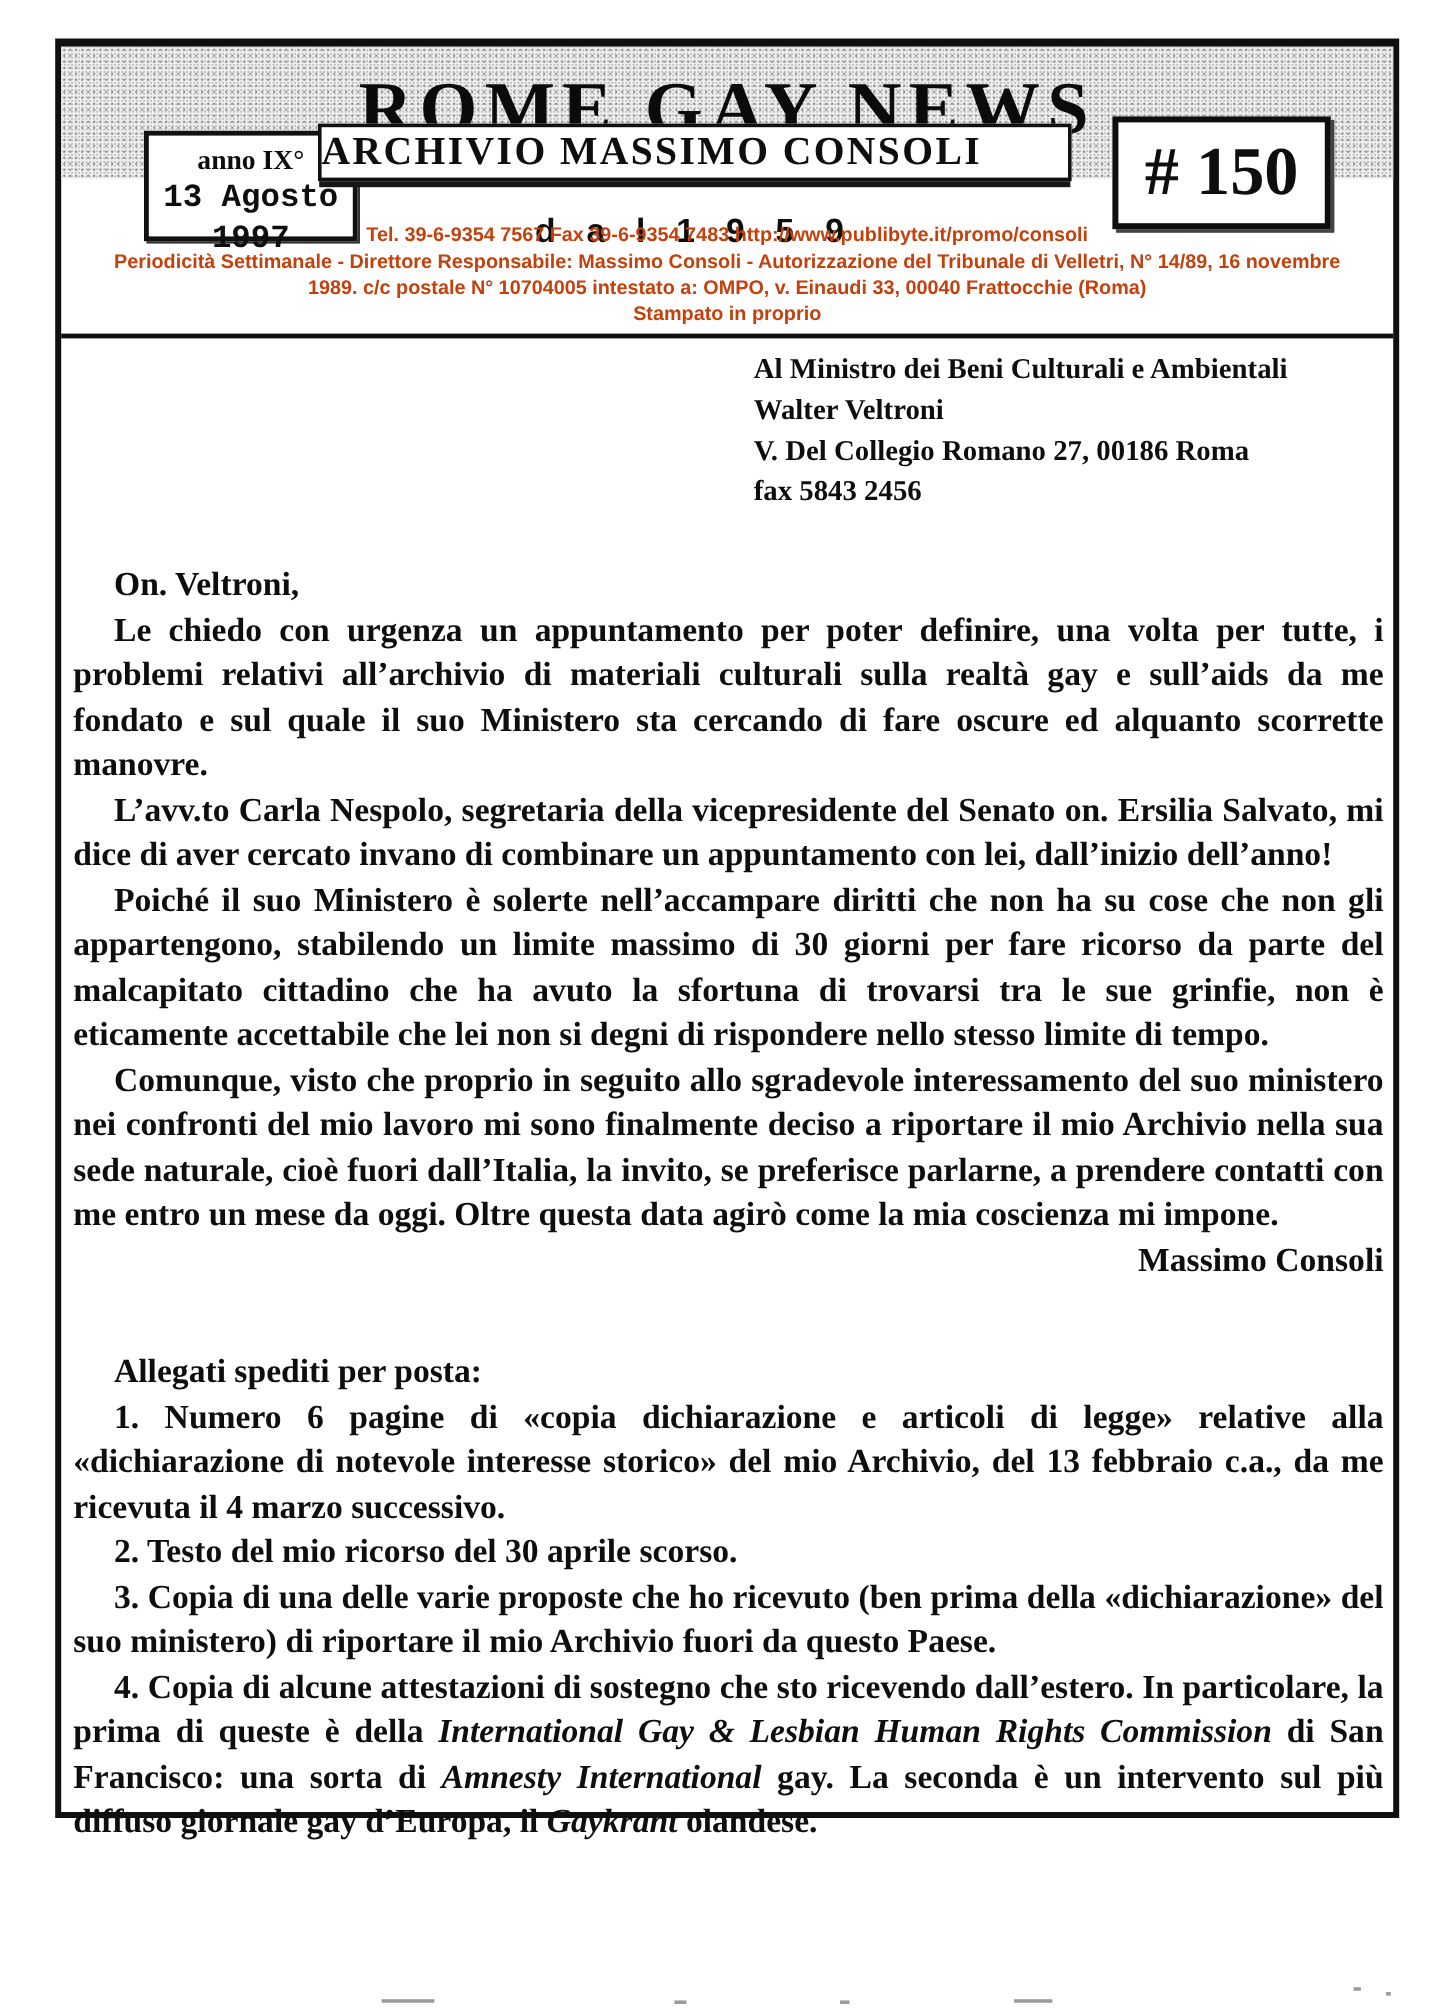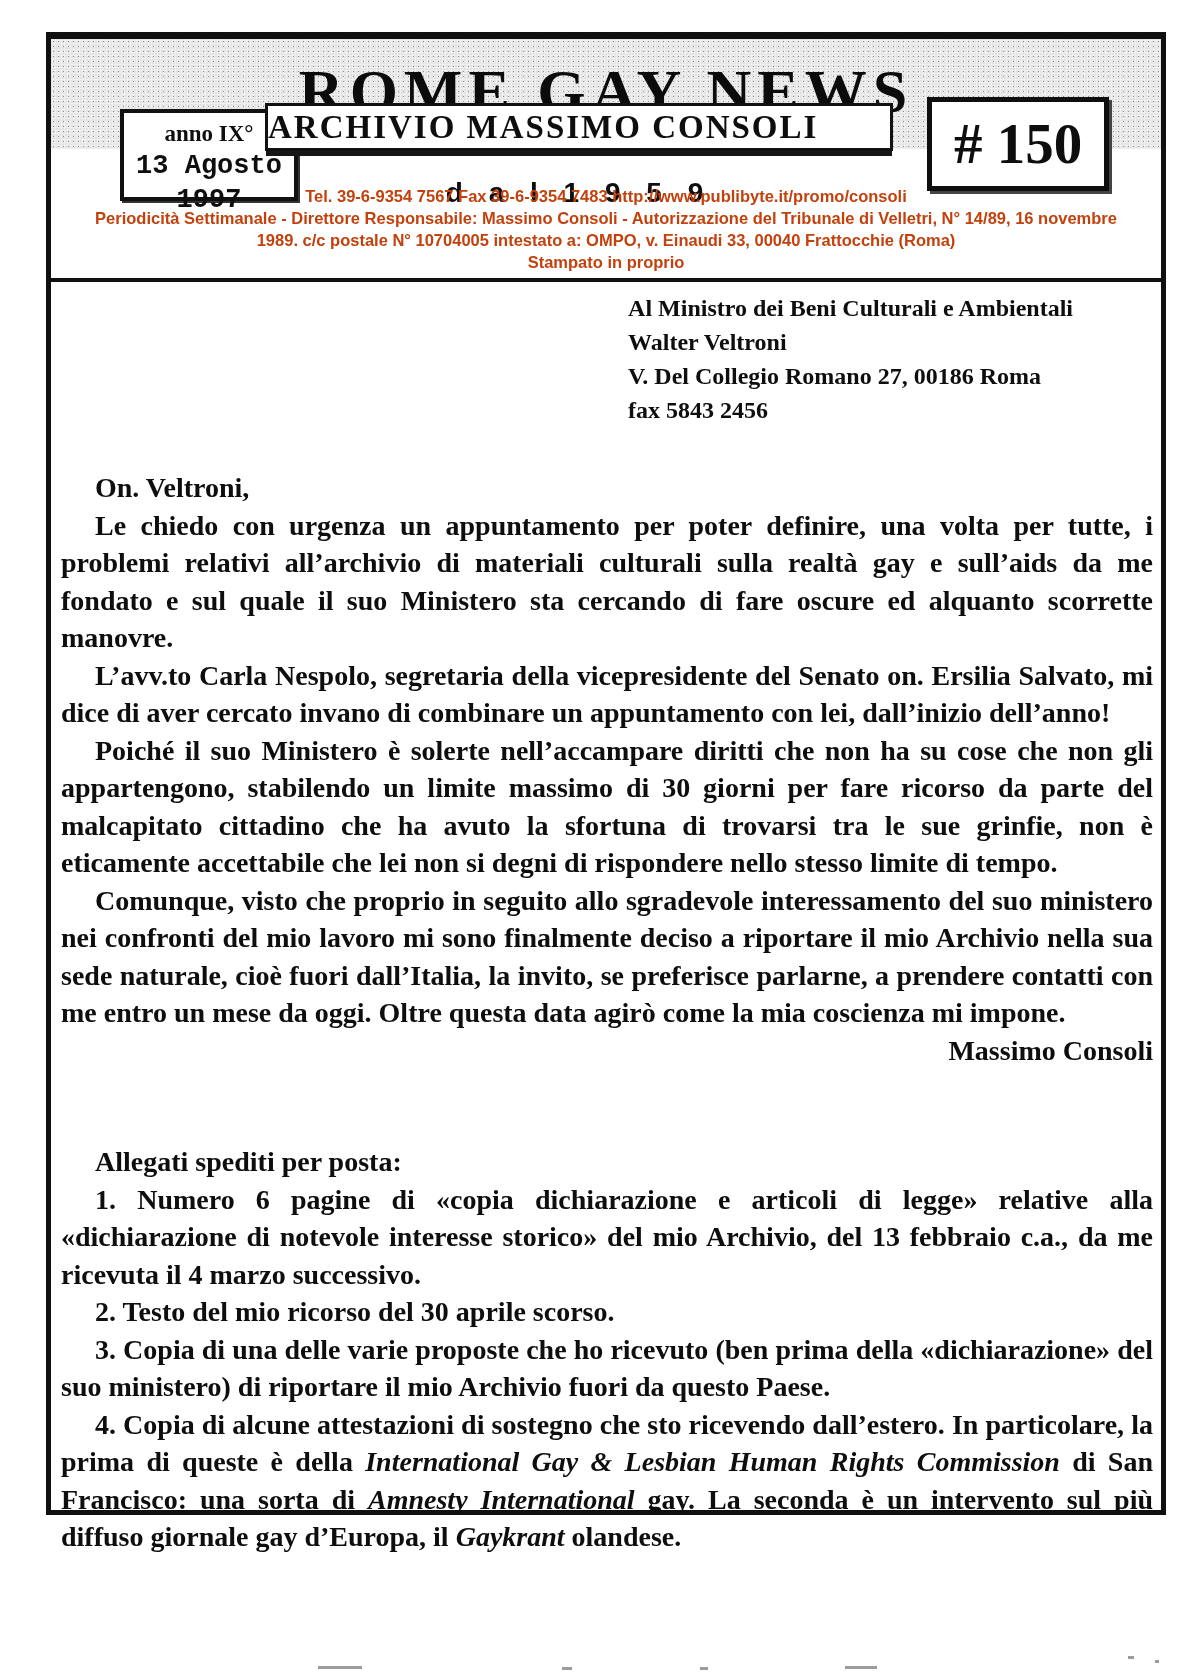--- a/index.html
+++ b/index.html
@@ -32,21 +32,21 @@
   .header-lines{position:absolute;left:8px;right:8px;top:146px;text-align:center;
           font-family:"Liberation Sans", sans-serif;font-weight:bold;font-size:16.5px;line-height:22px;
           color:#c2410c;}
   .header-rule{position:absolute;left:0;right:0;top:239px;height:4px;background:#101010;}
   .recipient{position:absolute;top:252px;right:88px;text-align:left;
           font-weight:bold;font-size:24px;line-height:34px;}
   .letter-body{position:absolute;top:430px;left:10px;right:8px;
           font-weight:bold;font-size:28px;line-height:37.5px;text-align:justify;}
   .para{margin:0;text-indent:34px;}
   .para.signature{text-align:right;text-indent:0;}
-  .para.gap{margin-top:74px;}
+  .para.gap{margin-top:56px;}
   .para em{font-style:italic;}
   
   .scan-mark{position:absolute;height:3px;background:#9c9c9c;}
 </style>
 </head>
 <body>
 
 <div class="page">
   <div class="frame">
 

